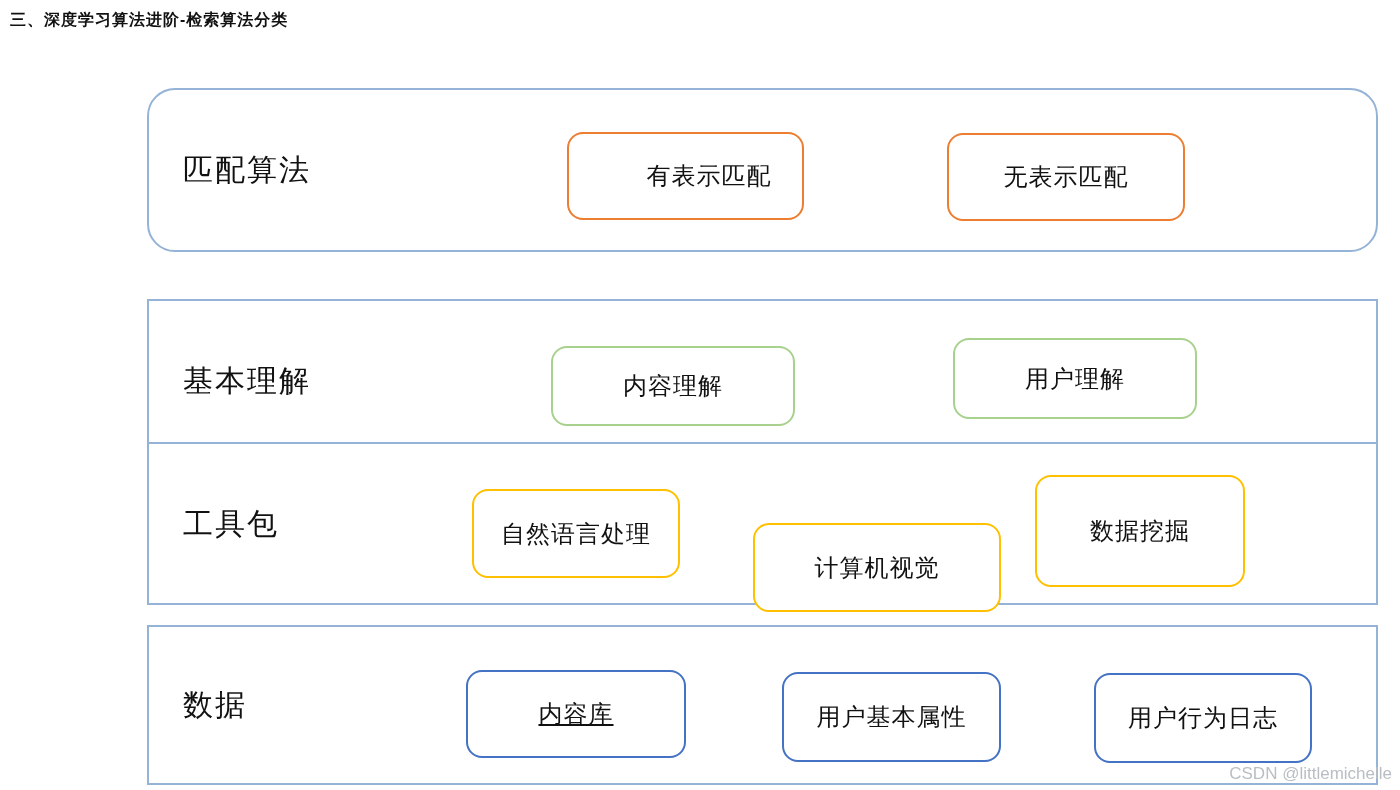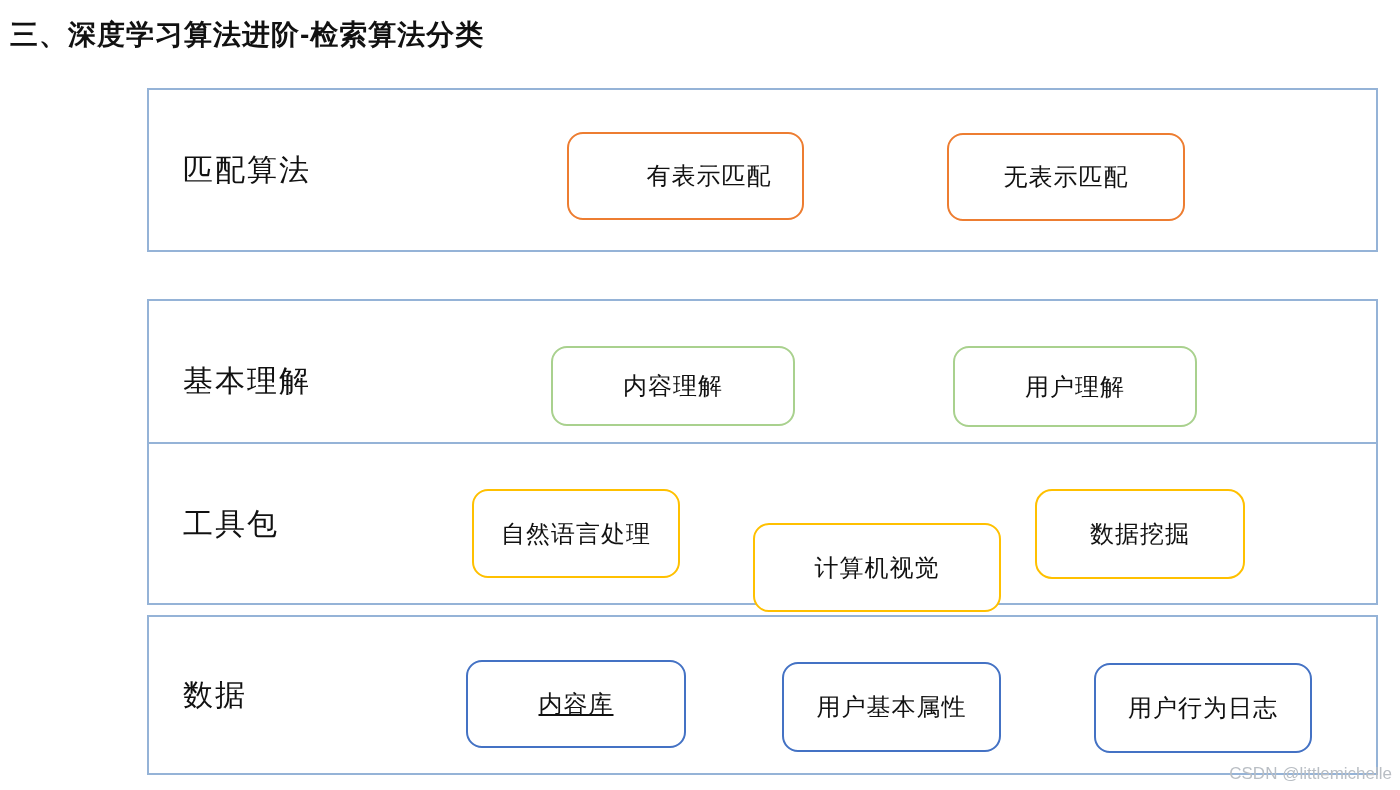--- a/index.html
+++ b/index.html
@@ -5,22 +5,22 @@
   html, body { margin: 0; padding: 0; }
   body {
     width: 1400px; height: 790px;
     background: #ffffff;
     font-family: "Liberation Sans", "DejaVu Sans", sans-serif;
     position: relative;
     overflow: hidden;
     color: #111;
   }
   .page-title {
-    position: absolute; left: 10px; top: 16px;
-    font-size: 28px; font-weight: 700; letter-spacing: 1px;
+    position: absolute; left: 10px; top: 10px;
+    font-size: 16px; font-weight: 700; letter-spacing: 1px;
     white-space: nowrap;
   }
   .row {
     position: absolute; left: 147px; width: 1231px;
     border: 2px solid; background: #fff;
     box-sizing: border-box;
   }
   .row-1 { top: 88px;  height: 164px; }
   .row-2 { top: 267px; height: 163px; margin-top: 32px; }
   .row-3 { top: 442px; height: 163px; }
@@ -37,59 +37,59 @@
     background: #fff;
     display: flex; align-items: center; justify-content: center;
     font-size: 24px; letter-spacing: 1px;
     white-space: nowrap;
   }
   
   .r1b1 { left: 418px; top: 42px; width: 237px; height: 88px; padding-left: 47px; }
   .r1b2 { left: 798px; top: 43px; width: 238px; height: 88px; }
   
   .r2b1 { left: 402px; top: 45px; width: 244px; height: 80px; }
-  .r2b2 { left: 804px; top: 45px; width: 244px; height: 81px; }
+  .r2b2 { left: 804px; top: 37px; width: 244px; height: 81px; }
   
   .r3b1 { left: 323px; top: 45px; width: 208px; height: 89px; }
   .r3b2 { left: 604px; top: 46px; width: 248px; height: 89px; }
-  .r3b3 { left: 886px; top: 45px; width: 210px; height: 90px; border-radius: 17px; }
+  .r3b3 { left: 886px; top: 31px; width: 210px; height: 112px; }
   
   .r4b1 { left: 317px; top: 43px; width: 220px; height: 88px; }
   .r4b2 { left: 633px; top: 45px; width: 219px; height: 90px; }
   .r4b3 { left: 945px; top: 46px; width: 218px; height: 90px; }
   .watermark {
     position: absolute; right: 8px; bottom: 6px;
     font-size: 17px;
     white-space: nowrap;
   }
 </style>
 </head>
 <body>
 
 <div class="page-title">三、深度学习算法进阶-检索算法分类</div>
 
-<div class="row row-1" style="border-color: rgb(149, 179, 215);">
+<div class="row row-1" style="border-color: rgb(149, 179, 215); border-radius: 28px;">
   <div class="row-label">匹配算法</div>
   <div class="node r1b1" style="border-color: rgb(237, 125, 49);">有表示匹配</div>
   <div class="node r1b2" style="border-color: rgb(237, 125, 49);">无表示匹配</div>
 </div>
 
 <div class="row row-2" style="border-color: rgb(149, 179, 215);">
   <div class="row-label">基本理解</div>
   <div class="node r2b1" style="border-color: rgb(169, 209, 142);">内容理解</div>
   <div class="node r2b2" style="border-color: rgb(169, 209, 142);">用户理解</div>
 </div>
 
 <div class="row row-3" style="border-color: rgb(149, 179, 215);">
   <div class="row-label">工具包</div>
   <div class="node r3b1" style="border-color: rgb(255, 192, 0);">自然语言处理</div>
   <div class="node r3b2" style="border-color: rgb(255, 192, 0); margin-top: 33px;">计算机视觉</div>
   <div class="node r3b3" style="border-color: rgb(255, 192, 0);">数据挖掘</div>
 </div>
 
-<div class="row row-4" style="border-color: rgb(149, 179, 215);">
+<div class="row row-4" style="border-color: rgb(149, 179, 215); margin-top: 10px;">
   <div class="row-label">数据</div>
   <div class="node r4b1" style="border-color: rgb(68, 114, 196); text-decoration: underline;">内容库</div>
   <div class="node r4b2" style="border-color: rgb(68, 114, 196);">用户基本属性</div>
   <div class="node r4b3" style="border-color: rgb(68, 114, 196);">用户行为日志</div>
 </div>
 
 <div class="watermark" style="color: rgb(185, 190, 196);">CSDN @littlemichelle</div>
 
 </body></html>

